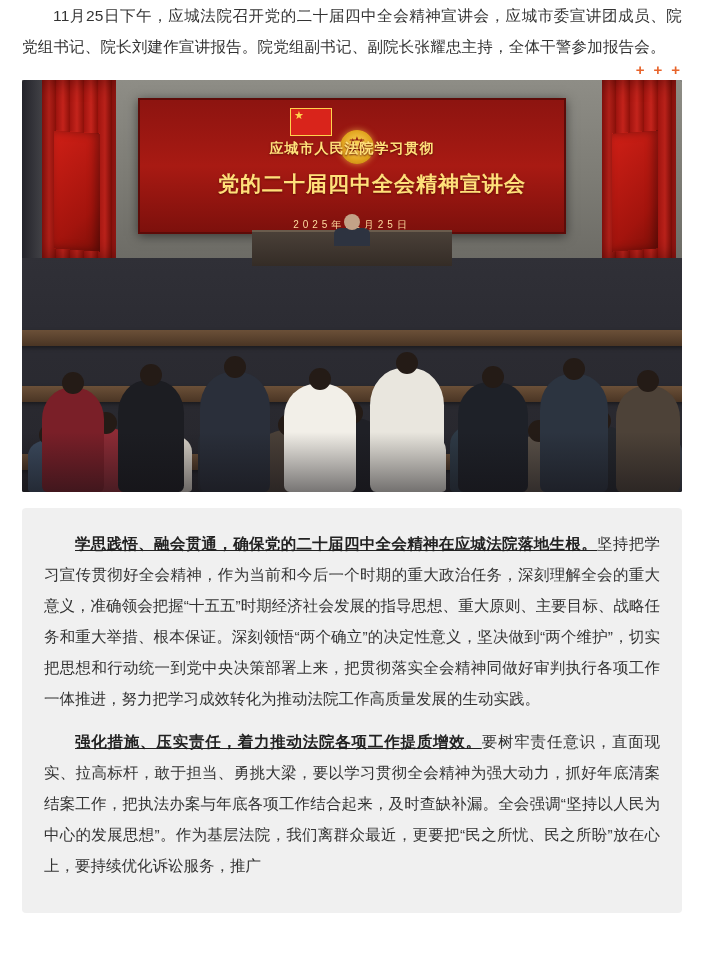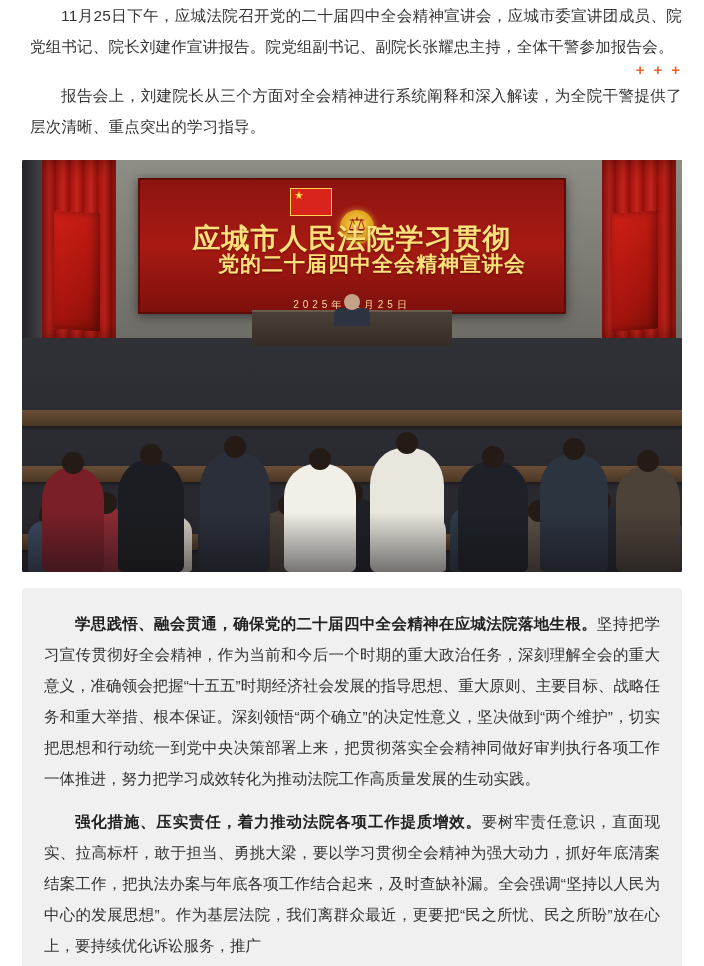--- a/index.html
+++ b/index.html
@@ -14,21 +14,21 @@
     color: #2b2b2b;
     overflow: hidden;
     position: relative;
   }
   .page {
     width: 704px;
     box-sizing: border-box;
     padding: 0 22px;
   }
   p.body-text {
-    margin: 0 0 18px 8px;
+    margin: 0 0 18px 0;
     font-size: 15.5px;
     line-height: 2.0;
     color: #333333;
     text-align: justify;
     text-indent: 2em;
     letter-spacing: 0.2px;
   }
   .deco-row {
     position: absolute;
     right: 24px;
@@ -121,21 +121,21 @@
   .screen .line1, .screen .line2 {
     position: absolute;
     left: 0; right: 0;
     text-align: center;
     color: #ffe07a;
     font-weight: bold;
     font-family: "Liberation Serif", serif;
     text-shadow: 0 1px 2px rgba(90,10,5,.9);
     white-space: nowrap;
   }
-  .screen .line1 { top: 40px; font-size: 28px; letter-spacing: 1px; }
+  .screen .line1 { top: 40px; font-size: 14px; letter-spacing: 1px; }
   .screen .line2 { top: 70px; font-size: 21px; letter-spacing: 1px; margin-left: 40px; }
   .screen .date {
     position: absolute;
     left: 0; right: 0; top: 118px;
     text-align: center;
     color: #ffdca0;
     font-size: 10px;
     letter-spacing: 4px;
   }
   
@@ -206,35 +206,34 @@
   }
   .card p {
     margin: 0 0 12px 0;
     font-size: 15.5px;
     line-height: 2.0;
     color: #333333;
     text-align: justify;
     text-indent: 2em;
   }
   .card p:last-child { margin-bottom: 8px; }
-  .card b { font-weight: bold; color: #222; }
+  .card b { font-weight: bold; color: #222; text-decoration: underline; }
 </style>
 </head>
 <body>
 
 <div class="page">
 
   <div class="deco-row">
     <span class="plus">+</span>
     <span class="plus">+</span>
     <span class="plus">+</span>
   </div>
 
   <p class="body-text">11月25日下午，应城法院召开党的二十届四中全会精神宣讲会，应城市委宣讲团成员、院党组书记、院长刘建作宣讲报告。院党组副书记、副院长张耀忠主持，全体干警参加报告会。</p>
-  <p class="body-text">报告会上，刘建院长从三个方面对全会精神进行系统阐释和深入解读，为全院干警提供了层次清晰、重点突出的学习指导。</p>
 
   <div class="photo-wrap">
     <div class="hall"></div>
     <div class="wall"></div>
     <div class="side-dark-l"></div>
     <div class="curtain-l"></div>
     <div class="curtain-r"></div>
     <div class="flagpole-l"></div>
     <div class="flagpole-r"></div>
 

